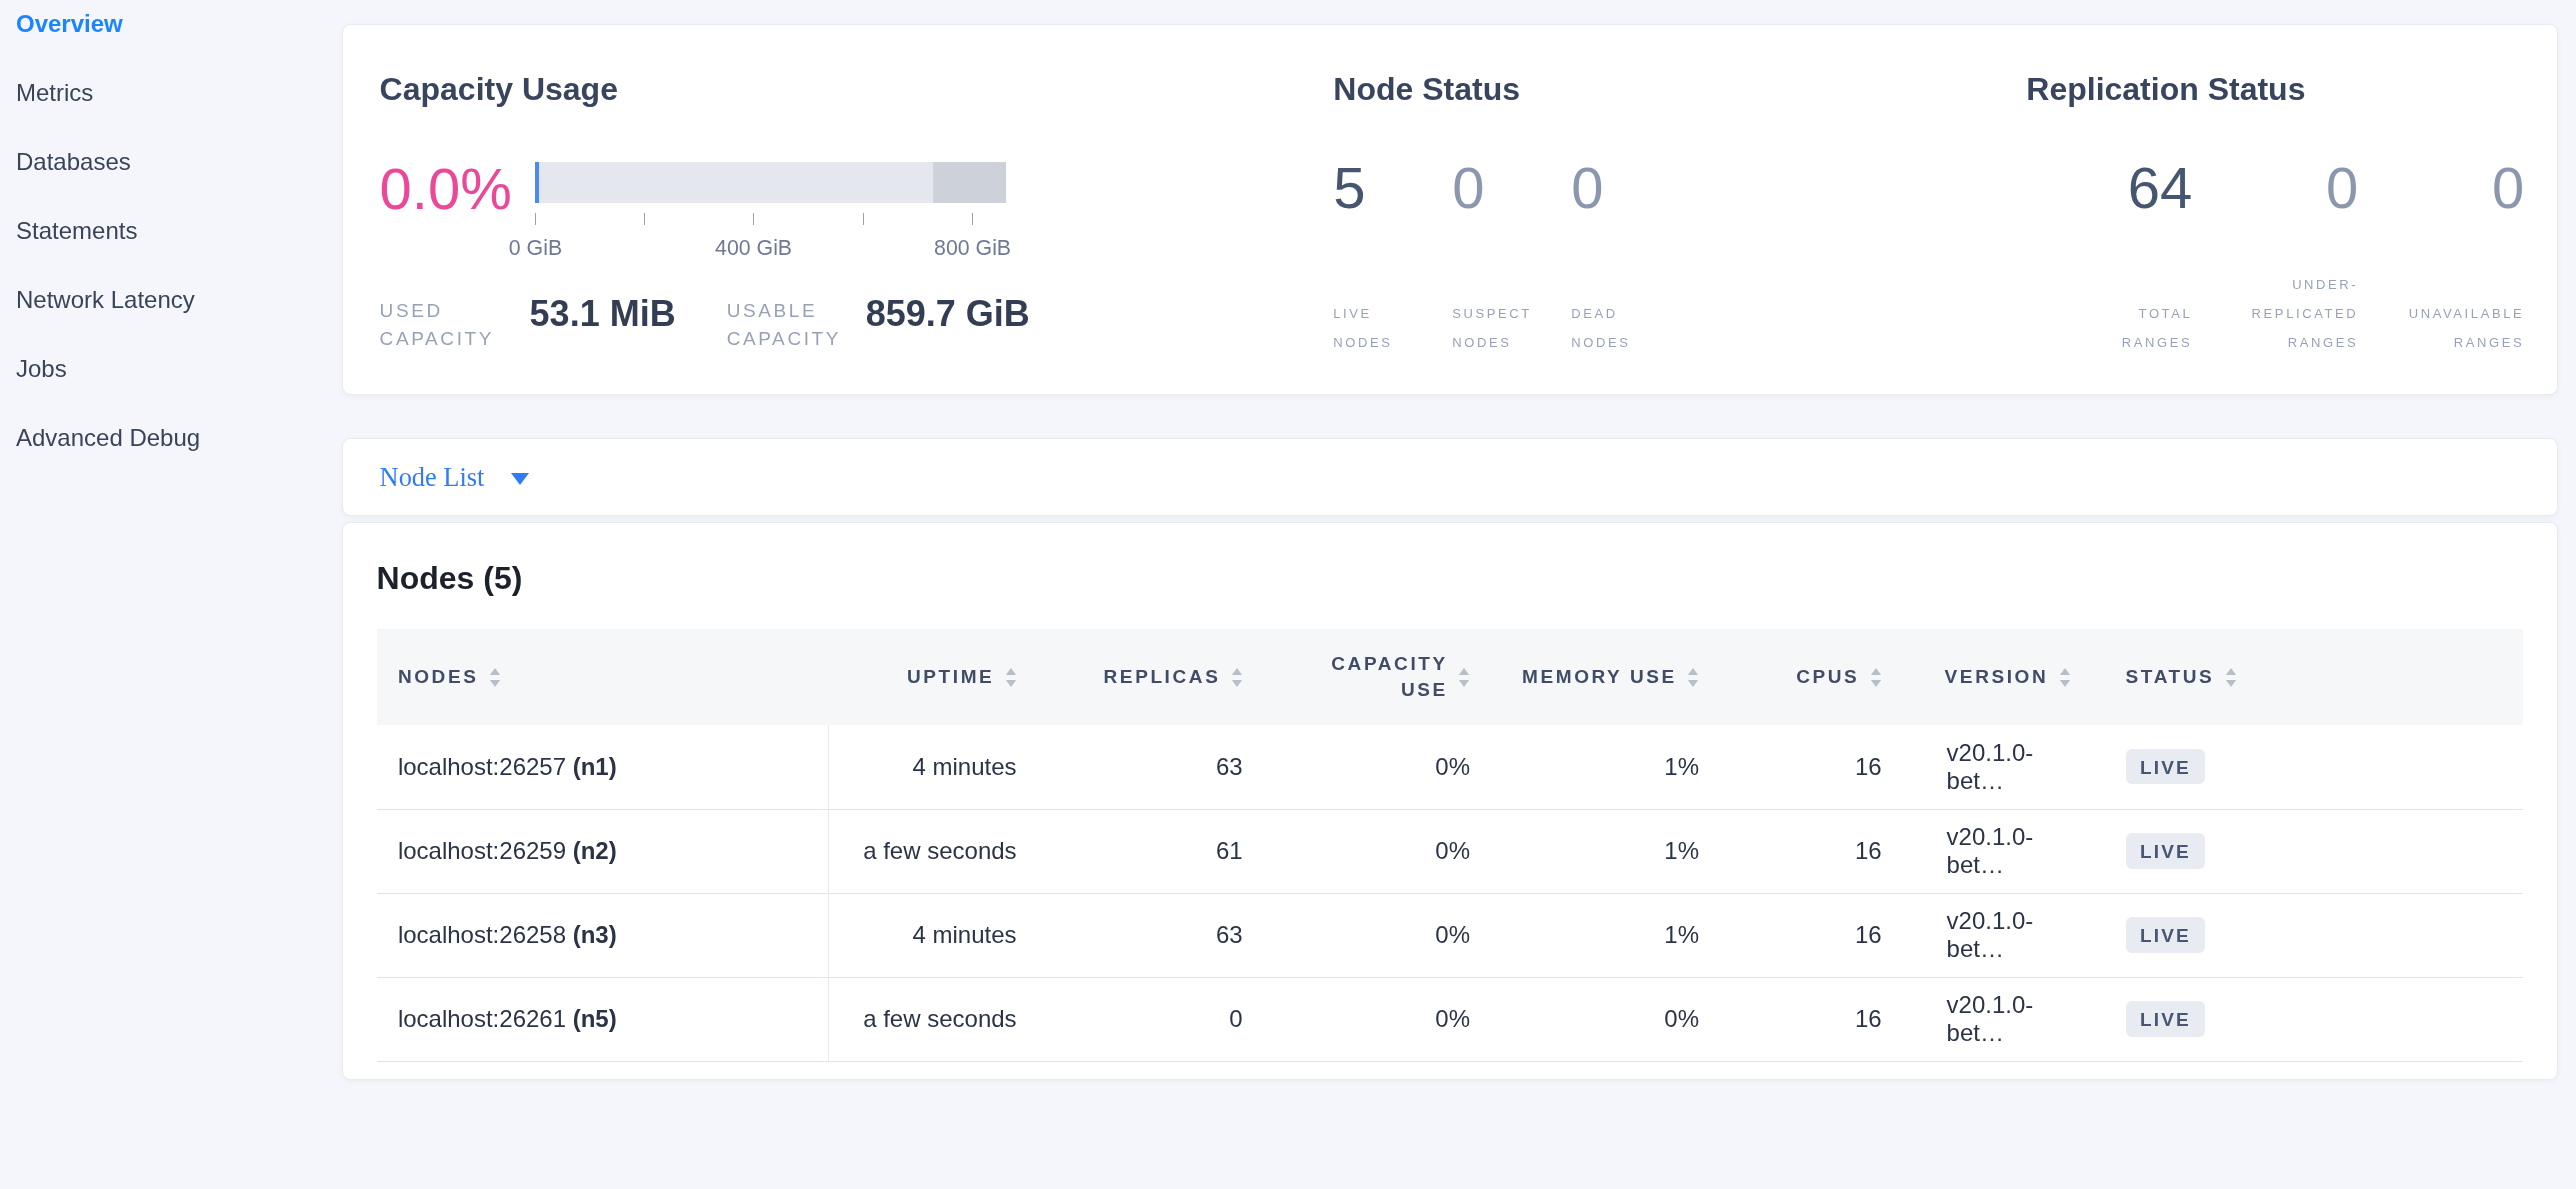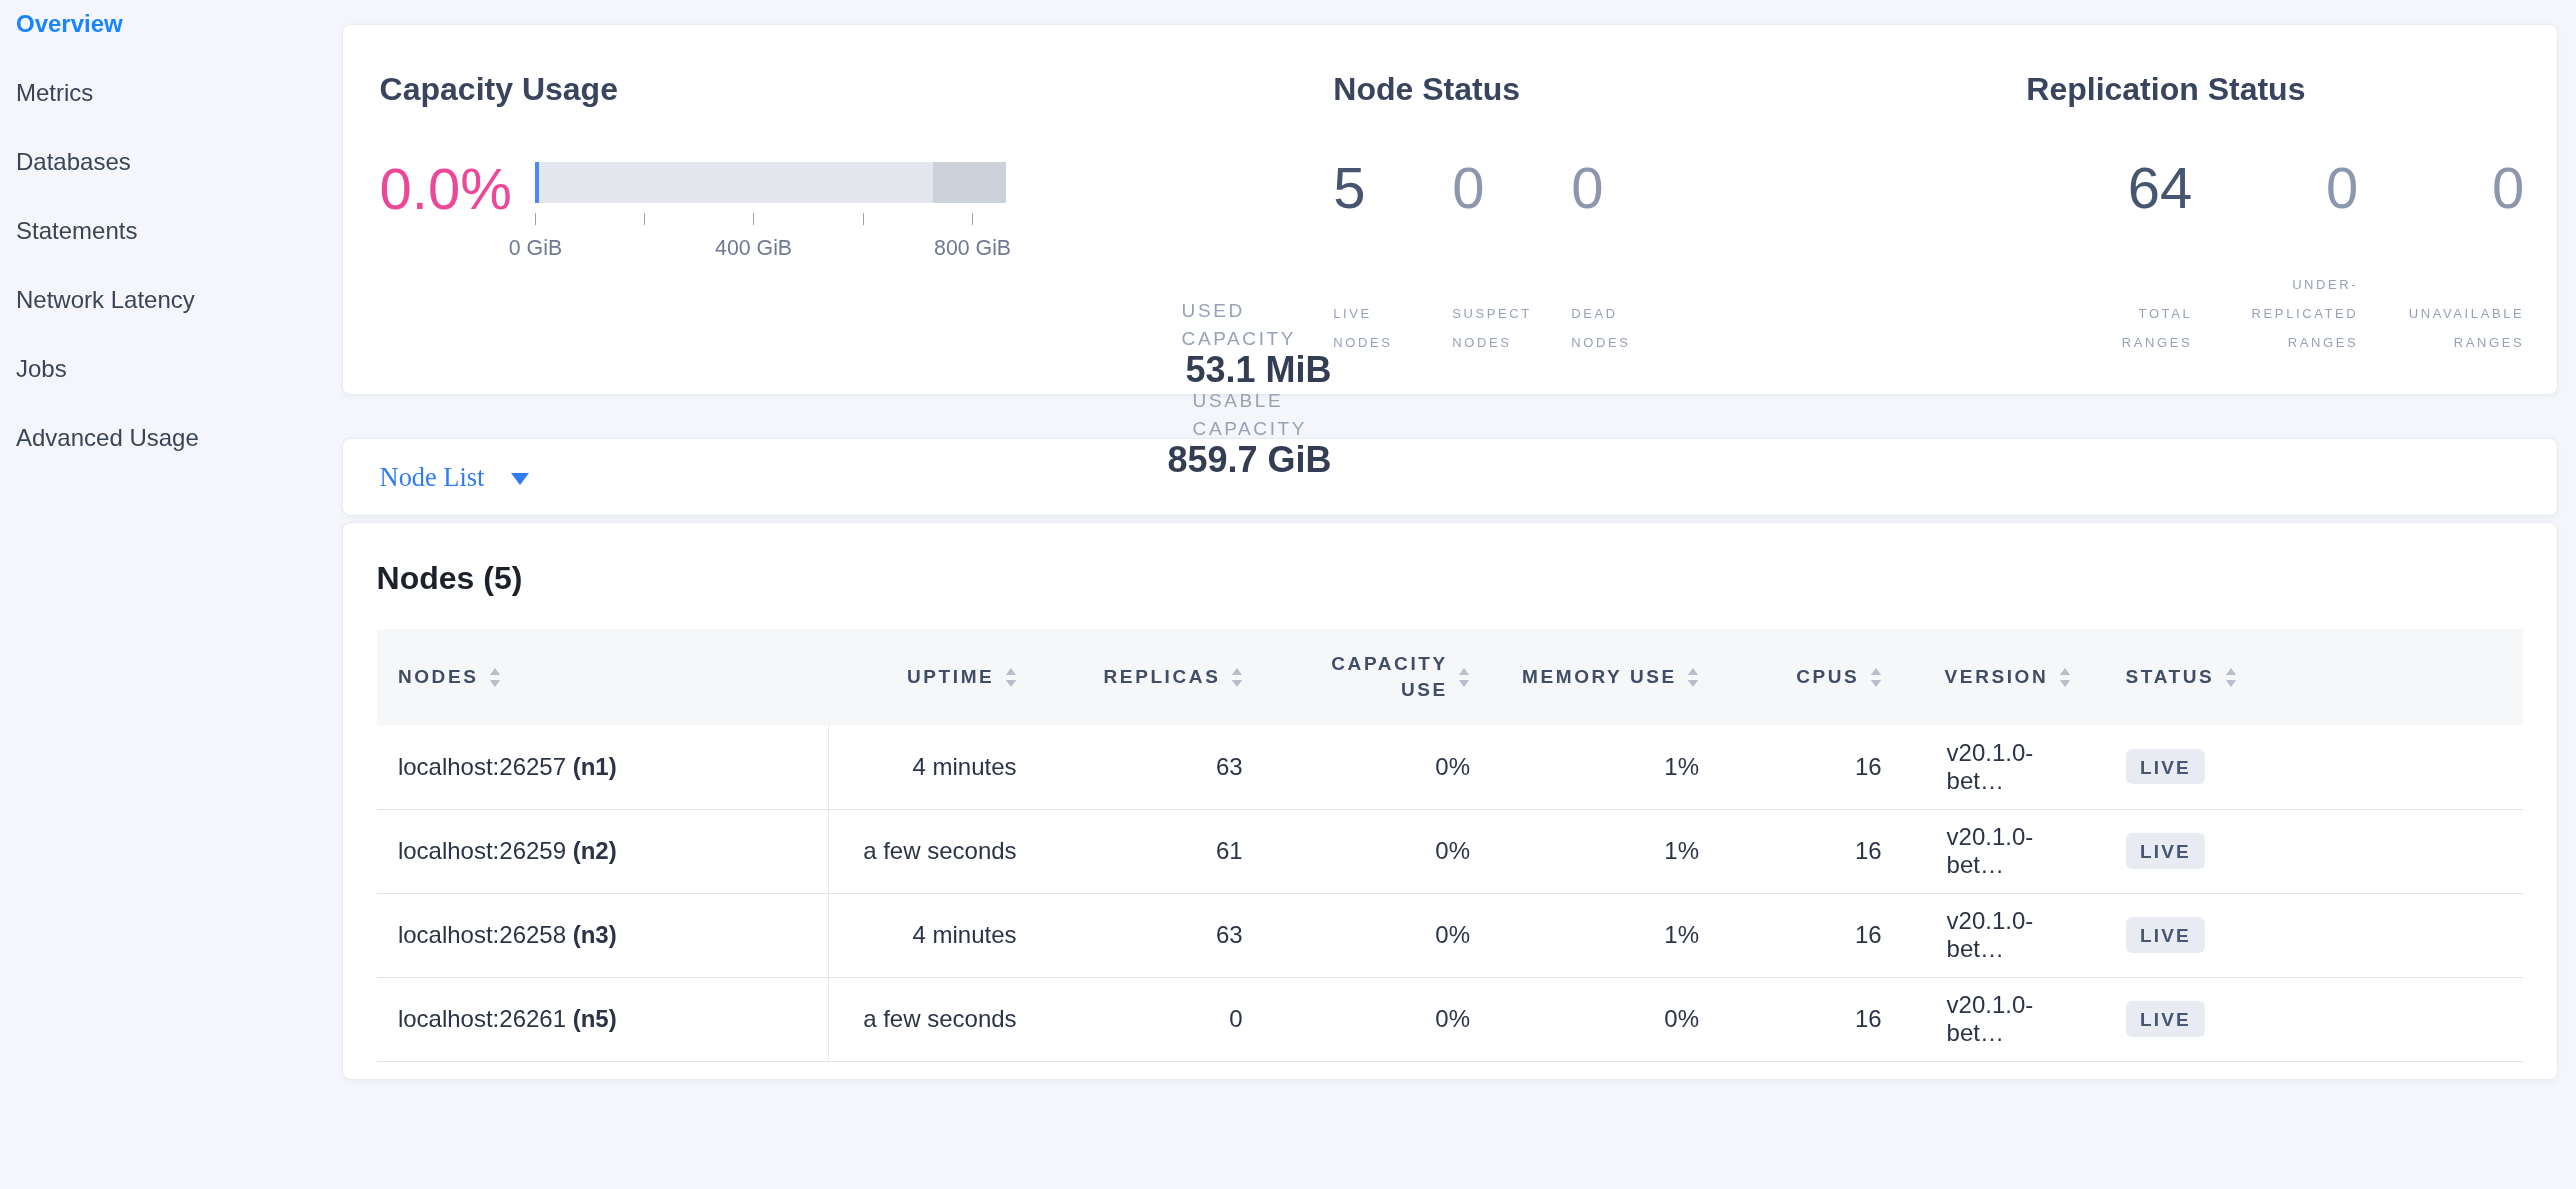--- a/index.html
+++ b/index.html
@@ -43,21 +43,21 @@
   .bar { position:relative; width:471px; height:41px; background:#e4e7ed; }
   .bar-reserved { position:absolute; right:0; top:0; bottom:0; width:73px; background:#ccd1da; }
   .bar-used { position:absolute; left:0; top:0; bottom:0; width:4.3px; background:#4a8af4; }
   .ticks { position:relative; width:471px; height:22px; }
   .tick { position:absolute; top:10.2px; width:1.7px; height:12px; background:#99a2b3; }
   .tick-labels { position:relative; width:471px; height:25.6px; }
   .tick-labels span {
     position:absolute; top:11px; transform:translateX(-50%);
     font-size:21.3px; color:#6e7992; white-space:nowrap;
   }
-  .cap-values { display:flex; align-items:flex-end; margin-top:47px;flex-direction:column; }
+  .cap-values { display:flex; align-items:flex-start; margin-top:47px; }
   .cap-label {
     font-size:19px; letter-spacing:2.6px; line-height:28px;
     color:#98a2b6; white-space:pre-line;
   }
   .cap-label.used   { width:150px; }
   .cap-label.usable { width:139px; margin-left:51px; }
   .cap-value { font-size:36px; line-height:34px; font-weight:bold; color:#333e54; }
 
   .metrics { display:flex; margin-top:54px; height:198px; }
   .metric { display:flex; flex-direction:column; justify-content:space-between; }
@@ -115,21 +115,21 @@
 <body>
 
 <aside class="sidebar">
   <ul>
     <li class="active">Overview</li>
     <li>Metrics</li>
     <li>Databases</li>
     <li>Statements</li>
     <li>Network Latency</li>
     <li>Jobs</li>
-    <li>Advanced Usage</li>
+    <li>Advanced Debug</li>
   </ul>
 </aside>
 
 <main class="main">
 
   <div class="card summary-card">
 
     <section class="section cap-section">
       <h2>Capacity Usage</h2>
       <div class="cap-row">

